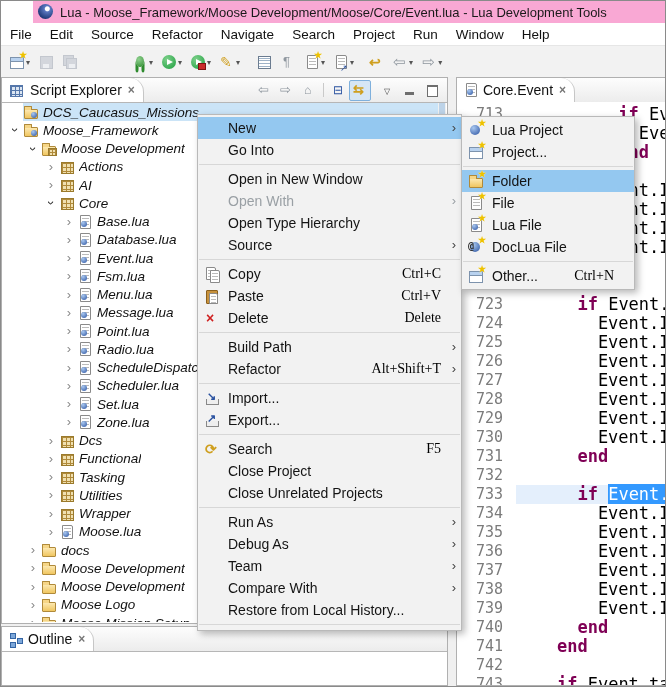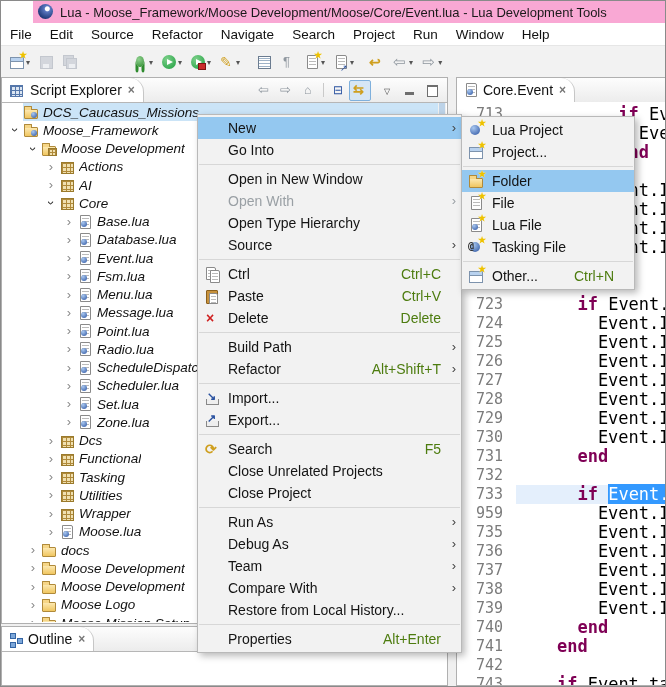--- a/index.html
+++ b/index.html
@@ -90,21 +90,21 @@
   .seltext{background:#3399ff;color:#fff;}
 
   
   .cmenu{position:absolute;background:#f2f2f2;border:1px solid #b9b9b9;box-shadow:3px 3px 7px rgba(0,0,0,.28);padding:2px 0;z-index:40;}
   #context-menu{left:196px;top:113px;width:263px;}
   #new-submenu{left:460px;top:115px;width:172px;z-index:41;}
   .mrow{display:flex;align-items:center;height:22px;padding:0 4px 0 6px;font-size:14px;color:#141414;position:relative;}
   .mrow .ic{margin-right:8px;}
   .mrow .noic{width:16px;flex:0 0 16px;margin-right:8px;}
   .mrow .mlabel{white-space:nowrap;}
-  .mrow .maccel{margin-left:auto;padding-right:16px;white-space:nowrap;color:#4d7c0f;}
+  .mrow .maccel{margin-left:auto;padding-right:16px;white-space:nowrap;color:#000000;font-family:Liberation Serif, serif;}
   .mrow .arrow{position:absolute;right:5px;top:3px;color:#444;font-size:13px;}
   .mrow.hl{background:#94c8f0;}
   .mrow.disabled{color:#9aa0a5;}
   .mrow.disabled .arrow{color:#9aa0a5;}
   .msep{border-top:1px solid #d7d7d7;margin:3px 1px;}
 </style>
 </head>
 <body>
 
 <div id="window">
@@ -690,21 +690,21 @@
           </div>
           <div class="cline">
             <span class="lnum">732</span>
             <span class="code"></span>
           </div>
           <div class="cline cur">
             <span class="lnum">733</span>
             <span class="code">      <span class="kw">if</span> <span class="seltext">Event.</span>IniObjectCategory == Object.Category.CARGO </span>
           </div>
           <div class="cline">
-            <span class="lnum">959</span>
+            <span class="lnum">734</span>
             <span class="code">        Event.IniDCSCargo = Event.initiator</span>
           </div>
           <div class="cline">
             <span class="lnum">735</span>
             <span class="code">        Event.IniDCSCargoName = Event.IniDCSCargo:getName()</span>
           </div>
           <div class="cline">
             <span class="lnum">736</span>
             <span class="code">        Event.IniCargoName = Event.IniDCSCargoName</span>
           </div>
@@ -769,21 +769,21 @@
         <span class="noic"></span>
         <span class="mlabel">Source</span>
         <span class="arrow">›</span>
       </div>
       <div class="msep"></div>
       <div class="mrow">
         <span class="ic">
           <span class="b-page" style="left:2px;top:1px;width:8px;height:11px"></span>
           <span class="b-page" style="left:6px;top:4px;width:8px;height:11px"></span>
         </span>
-        <span class="mlabel">Ctrl</span>
+        <span class="mlabel">Copy</span>
         <span class="maccel">Ctrl+C</span>
       </div>
       <div class="mrow">
         <span class="ic">
           <span class="b-board"></span>
           <span class="b-page" style="left:5px;top:5px;width:7px;height:9px"></span>
         </span>
         <span class="mlabel">Paste</span>
         <span class="maccel">Ctrl+V</span>
       </div>
@@ -824,25 +824,25 @@
       <div class="msep"></div>
       <div class="mrow">
         <span class="ic">
           <span class="g gold" style="font-size:14px;font-weight:bold">⟳</span>
         </span>
         <span class="mlabel">Search</span>
         <span class="maccel">F5</span>
       </div>
       <div class="mrow">
         <span class="noic"></span>
+        <span class="mlabel">Close Project</span>
+      </div>
+      <div class="mrow">
+        <span class="noic"></span>
         <span class="mlabel">Close Unrelated Projects</span>
-      </div>
-      <div class="mrow">
-        <span class="noic"></span>
-        <span class="mlabel">Close Project</span>
       </div>
       <div class="msep"></div>
       <div class="mrow">
         <span class="noic"></span>
         <span class="mlabel">Run As</span>
         <span class="arrow">›</span>
       </div>
       <div class="mrow">
         <span class="noic"></span>
         <span class="mlabel">Debug As</span>
@@ -856,25 +856,20 @@
       <div class="mrow">
         <span class="noic"></span>
         <span class="mlabel">Compare With</span>
         <span class="arrow">›</span>
       </div>
       <div class="mrow">
         <span class="noic"></span>
         <span class="mlabel">Restore from Local History...</span>
       </div>
       <div class="msep"></div>
-      <div class="mrow">
-        <span class="noic"></span>
-        <span class="mlabel">Properties</span>
-        <span class="maccel">Alt+Enter</span>
-      </div>
     </div>
   <div id="new-submenu" class="cmenu">
       <div class="mrow">
         <span class="ic">
           <span class="b-ball" style="left:2px;top:3px;width:10px;height:10px"></span>
           <span class="b-star">★</span>
         </span>
         <span class="mlabel">Lua Project</span>
       </div>
       <div class="mrow">
@@ -906,21 +901,21 @@
           <span class="b-star">★</span>
         </span>
         <span class="mlabel">Lua File</span>
       </div>
       <div class="mrow">
         <span class="ic">
           <span class="b-ball" style="left:2px;top:3px;width:10px;height:10px"></span>
           <span class="b-atg">@</span>
           <span class="b-star">★</span>
         </span>
-        <span class="mlabel">Tasking File</span>
+        <span class="mlabel">DocLua File</span>
       </div>
       <div class="msep"></div>
       <div class="mrow">
         <span class="ic">
           <span class="b-win"></span>
           <span class="b-star">★</span>
         </span>
         <span class="mlabel">Other...</span>
         <span class="maccel">Ctrl+N</span>
       </div>

